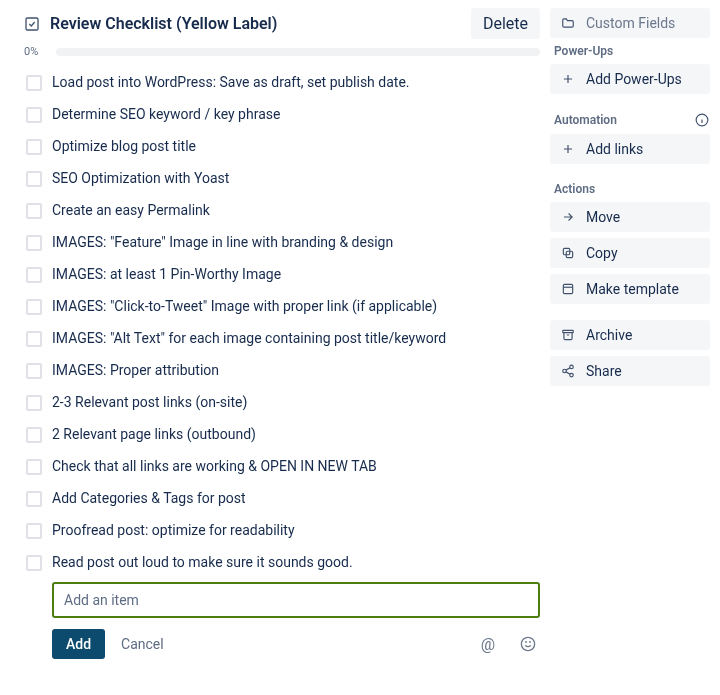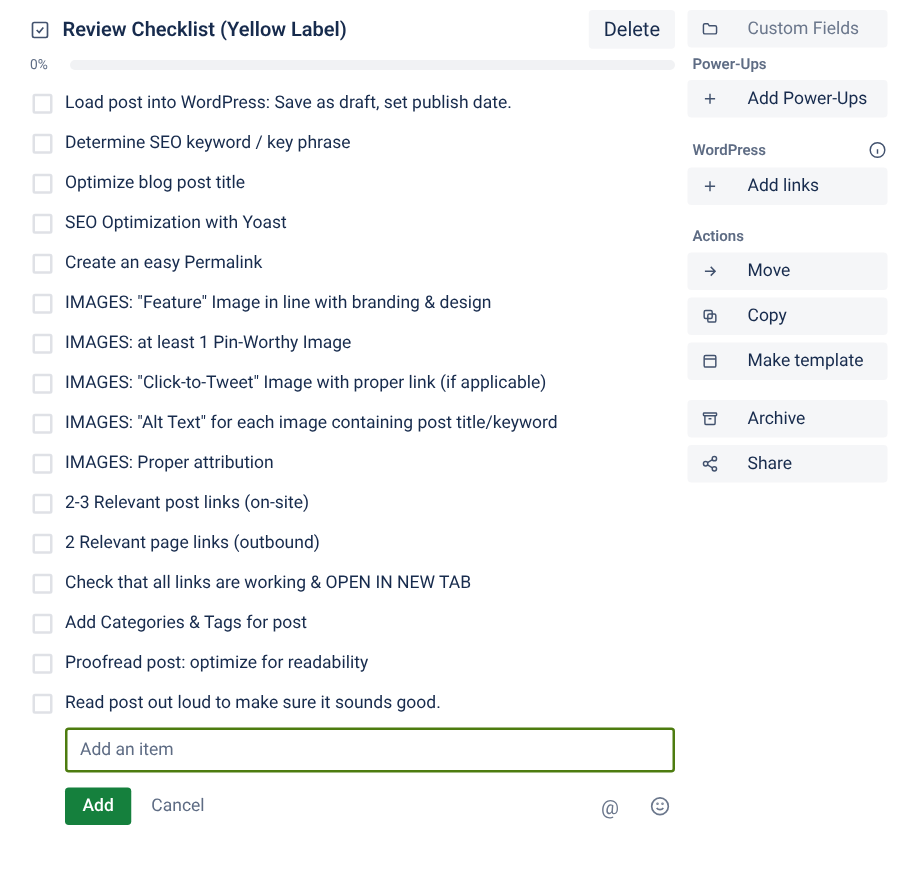--- a/index.html
+++ b/index.html
@@ -19,29 +19,29 @@
   
   .items{}
   .item{display:flex;align-items:flex-end;gap:10px;padding:7px 0 7px 2px;}
   .cbox{flex:none;width:16px;height:16px;border:2px solid #dfe1e6;border-radius:2px;margin-top:1px;cursor:pointer;background:#fff;}
   .item-text{color:#172b4d;font-size:14px;line-height:18px;}
   
   .add-area{margin-left:28px;margin-top:4px;}
   .add-input{width:100%;min-height:36px;padding:8px 10px;border:2px solid #4d7c0f;border-radius:3px;font-size:14px;color:#172b4d;outline:none;resize:none;}
   .add-input::placeholder{color:#5e6c84;}
   .add-actions{display:flex;align-items:center;gap:16px;margin-top:8px;}
-  .btn-primary{background:#15803d;color:#fff;border:none;border-radius:3px;padding:7px 14px;font-size:14px;font-weight:500;cursor:pointer;}
+  .btn-primary{background:#0c4a6e;color:#fff;border:none;border-radius:3px;padding:7px 14px;font-size:14px;font-weight:500;cursor:pointer;}
   .link-btn{background:none;border:none;color:#5e6c84;font-size:14px;cursor:pointer;}
   .add-actions .grow{flex:1;}
   .icon-btn{background:none;border:none;color:#6b778c;cursor:pointer;font-size:16px;width:24px;height:24px;display:flex;align-items:center;justify-content:center;}
   
   .side-group{margin-bottom:18px;}
   .side-label{font-size:12px;color:#5e6c84;font-weight:600;margin-bottom:6px;padding-left:4px;display:flex;align-items:center;}
   .side-label .grow{flex:1;}
-  .side-btn{display:flex;align-items:center;gap:22px;width:100%;background:#091e420a;border:none;border-radius:3px;padding:7px 10px;color:#172b4d;font-size:14px;cursor:pointer;margin-bottom:6px;text-align:left;}
+  .side-btn{display:flex;align-items:center;gap:10px;width:100%;background:#091e420a;border:none;border-radius:3px;padding:7px 10px;color:#172b4d;font-size:14px;cursor:pointer;margin-bottom:6px;text-align:left;}
   .side-btn.faded{color:#6b778c;}
   .side-gap{height:10px;}
   .ic{width:16px;height:16px;flex:none;display:inline-flex;align-items:center;justify-content:center;color:#42526e;}
   svg{display:block;}
 </style>
 </head>
 <body>
 
 <div class="wrap">
 
@@ -166,21 +166,21 @@
           <svg width="14" height="14" viewBox="0 0 24 24" fill="none" stroke="currentColor" stroke-width="2">
               <path d="M12 5v14M5 12h14"></path>
             </svg>
         </span>
         <span>Add Power-Ups</span>
       </button>
     </div>
 
     <div class="side-group">
       <div class="side-label">
-        <span>WordPress</span>
+        <span>Automation</span>
         <span class="grow"></span>
         <span class="ic">
           <svg width="14" height="14" viewBox="0 0 24 24" fill="none" stroke="currentColor" stroke-width="2">
               <circle cx="12" cy="12" r="10"></circle>
               <path d="M12 8h.01M11 12h1v5"></path>
             </svg>
         </span>
       </div>
       <button class="side-btn">
         <span class="ic">

